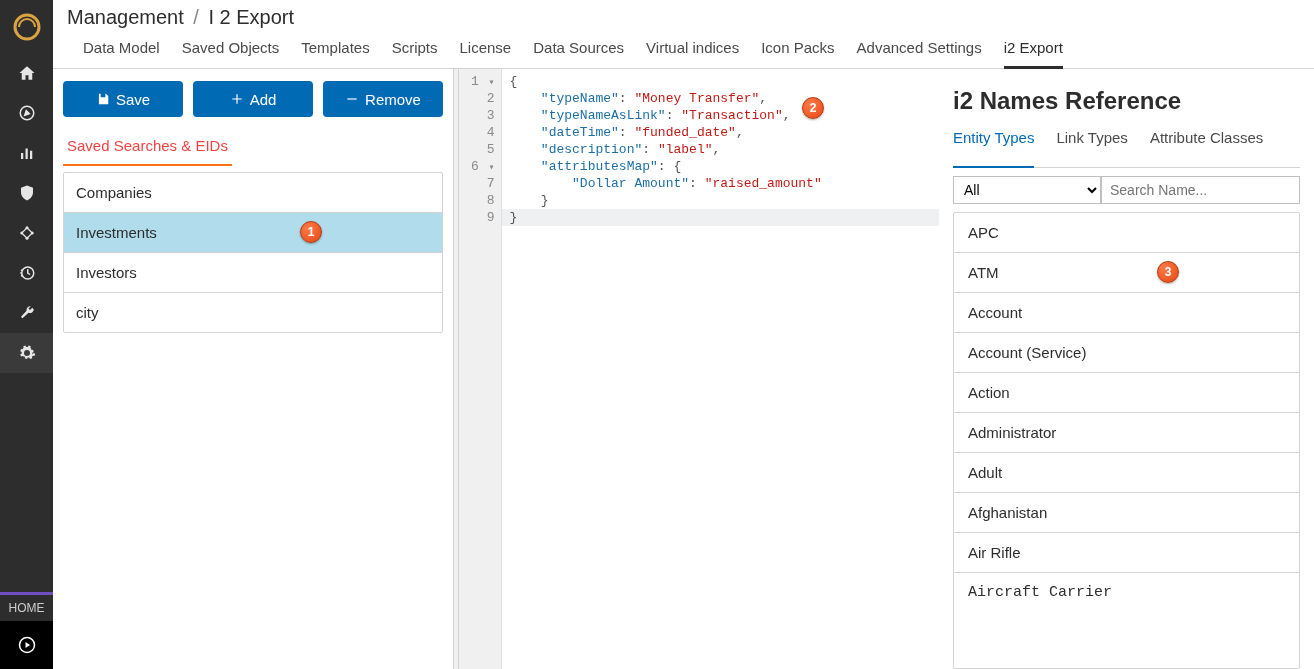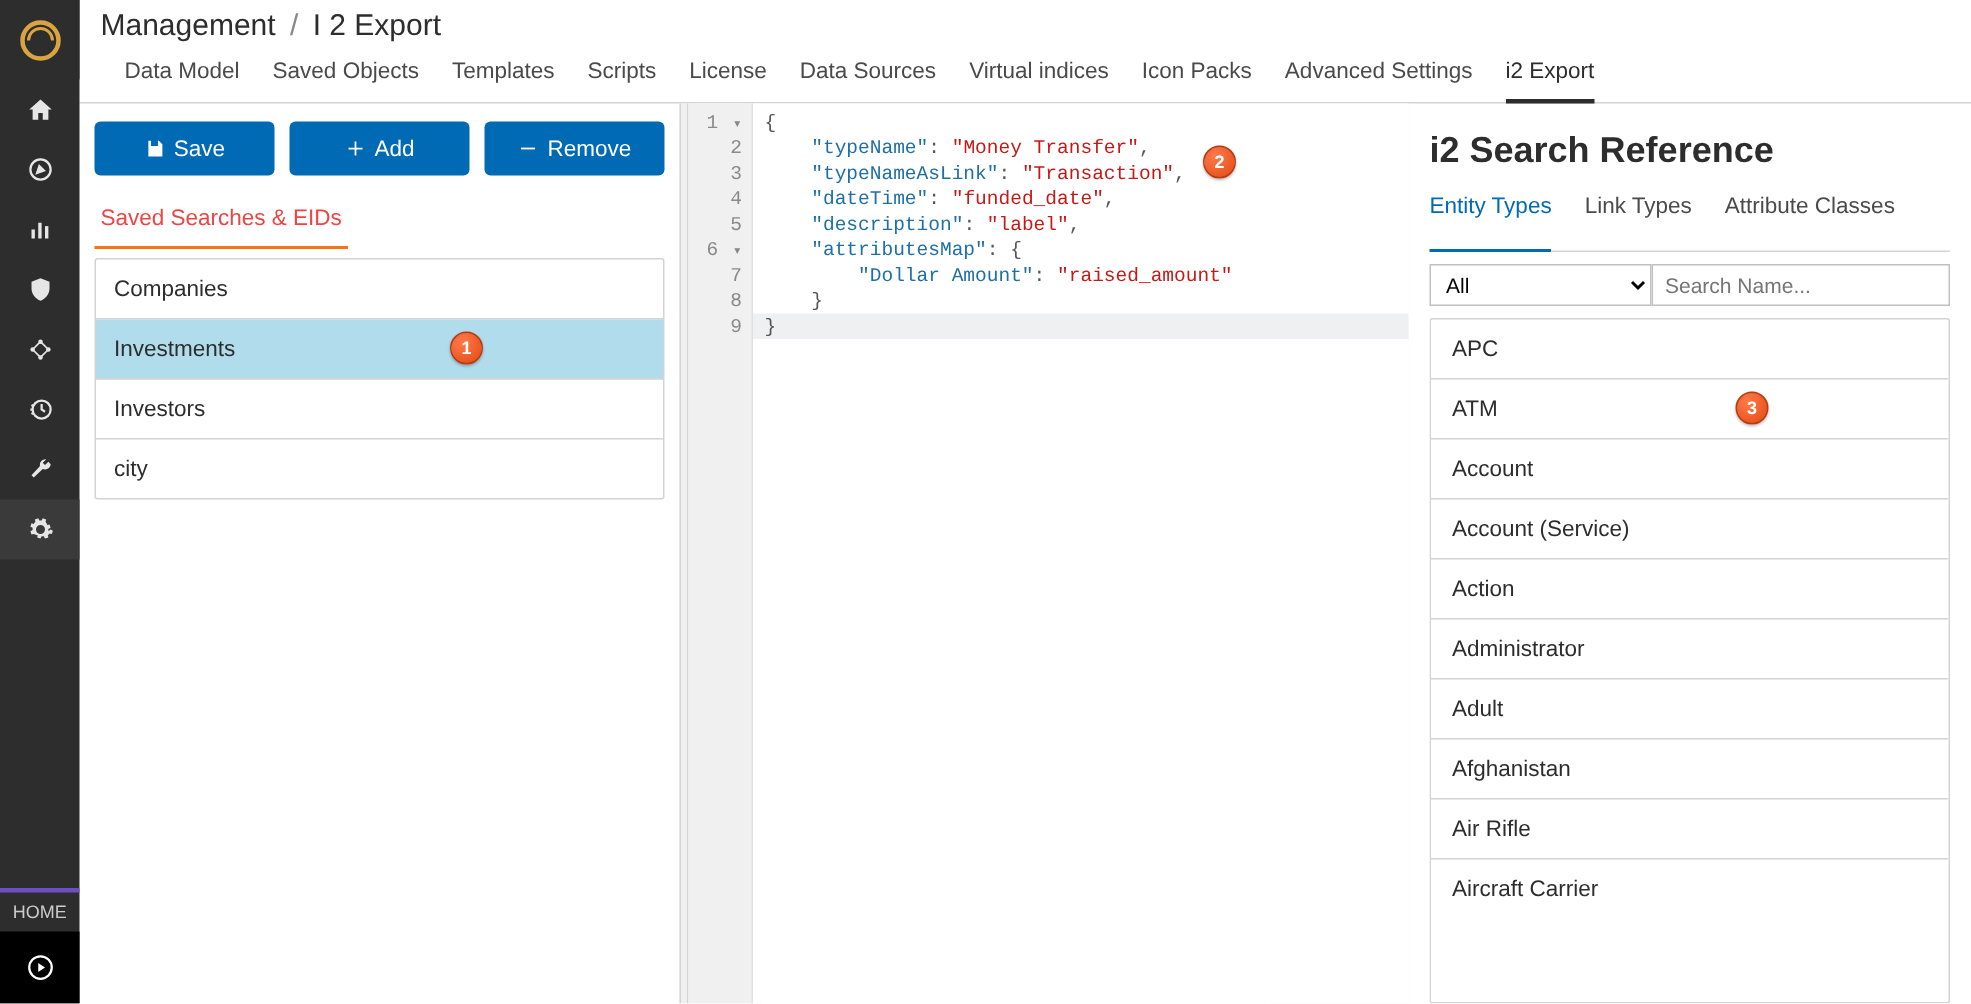--- a/index.html
+++ b/index.html
@@ -160,21 +160,21 @@
   }
   .ref-list-wrap { flex:1; overflow:hidden; position:relative; }
   .ref-list {
     border:1px solid #d3d3d3; border-radius:2px;
     height:100%; overflow-y:auto;
   }
   .ref-list .ritem {
     padding:11px 14px; border-bottom:1px solid #d3d3d3; font-size:15px; cursor:pointer;
     position:relative;
   }
-  .ref-list .ritem:last-child { border-bottom:none; }
+  .ref-list .ritem:last-child { border-bottom:none;font-family:Liberation Mono, monospace; }
 
   
   .callout {
     position:absolute;
     width:22px; height:22px;
     background:radial-gradient(circle at 35% 30%, #ff7a4a, #e24912);
     border:1px solid #b53a0f;
     border-radius:50%;
     color:#fff; font-size:12px; font-weight:600;
     display:flex; align-items:center; justify-content:center;
@@ -321,21 +321,21 @@
             <div>7</div>
             <div>8</div>
             <div>9</div>
           </div>
         <div class="content" id="code-content"><div class="row"><span class="tok-punc">{</span></div><div class="row">    <span class="tok-key">"typeName"</span><span class="tok-punc">:</span> <span class="tok-str">"Money Transfer"</span><span class="tok-punc">,</span></div><div class="row">    <span class="tok-key">"typeNameAsLink"</span><span class="tok-punc">:</span> <span class="tok-str">"Transaction"</span><span class="tok-punc">,</span></div><div class="row">    <span class="tok-key">"dateTime"</span><span class="tok-punc">:</span> <span class="tok-str">"funded_date"</span><span class="tok-punc">,</span></div><div class="row">    <span class="tok-key">"description"</span><span class="tok-punc">:</span> <span class="tok-str">"label"</span><span class="tok-punc">,</span></div><div class="row">    <span class="tok-key">"attributesMap"</span><span class="tok-punc">:</span> <span class="tok-punc">{</span></div><div class="row">        <span class="tok-key">"Dollar Amount"</span><span class="tok-punc">:</span> <span class="tok-str">"raised_amount"</span></div><div class="row">    <span class="tok-punc">}</span></div><div class="row active-line"><span class="tok-punc">}</span></div></div>
       </div>
       <div class="callout" style="top:28px; right:115px;">2</div>
     </div>
 
     <div class="panel-ref">
-      <h2>i2 Search Reference</h2>
+      <h2>i2 Names Reference</h2>
       <div class="ref-tabs">
         <div class="rtab active">Entity Types</div>
         <div class="rtab">Link Types</div>
         <div class="rtab">Attribute Classes</div>
       </div>
       <div class="ref-filter">
         <select id="ref-select"><option>All</option></select>
         <input type="text" placeholder="Search Name..." style="">
       </div>
       <div class="ref-list-wrap">

